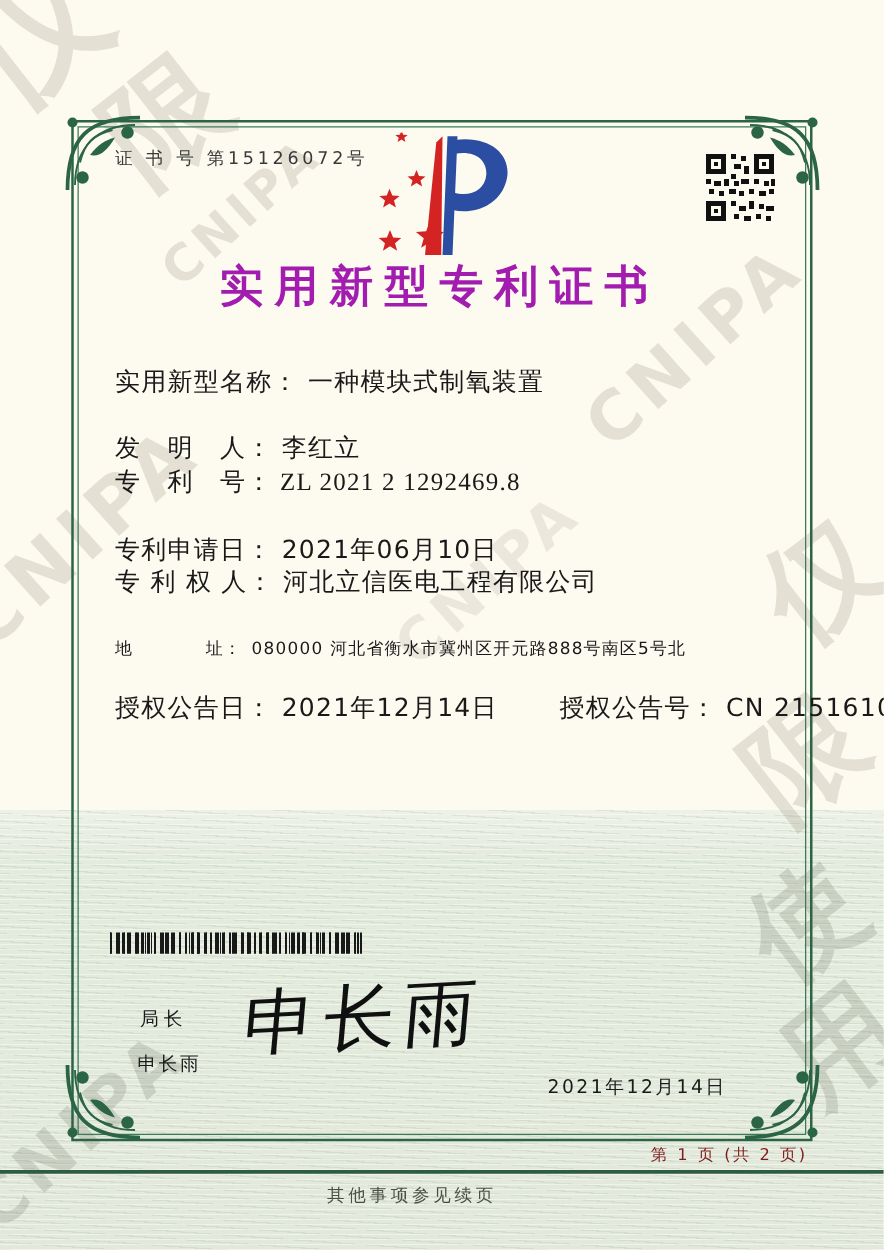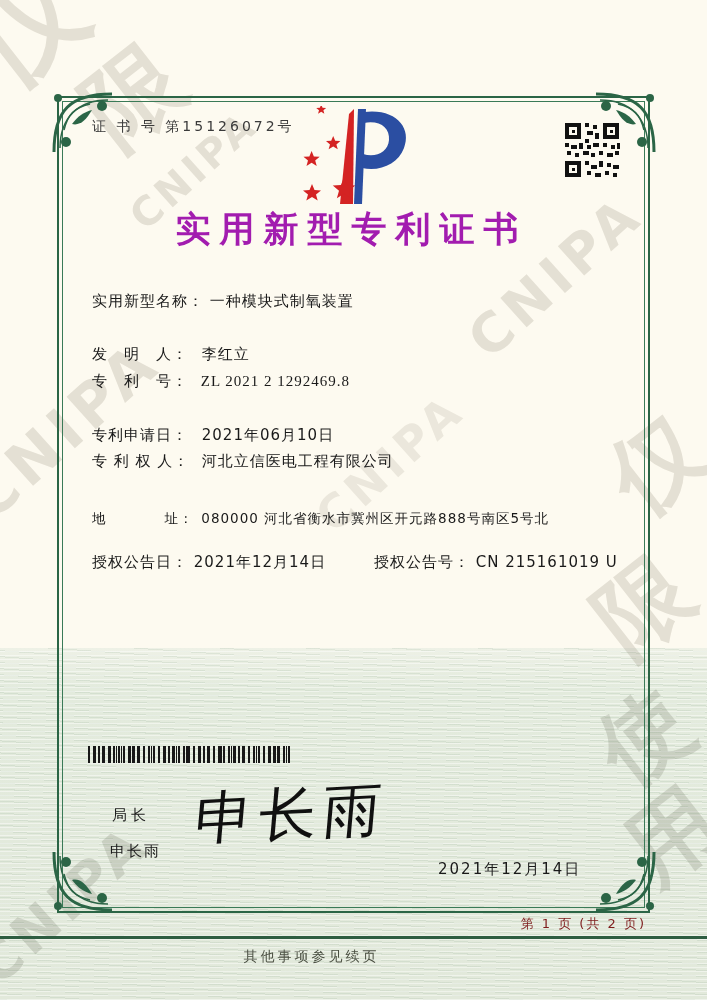--- a/index.html
+++ b/index.html
@@ -44,21 +44,21 @@
 
   .cert-no{position:absolute;left:92px;top:118px;font-size:14px;letter-spacing:3px;color:#3a3a3a;z-index:4;}
 
   .logo{position:absolute;left:296px;top:106px;width:118px;height:102px;z-index:4;}
   .qr{position:absolute;left:563px;top:121px;width:58px;height:58px;z-index:4;}
 
   .title{position:absolute;left:57px;top:206px;width:589px;text-align:center;
     font-family:"Liberation Serif","DejaVu Serif",serif;font-weight:bold;
     font-size:35px;letter-spacing:9px;color:#a21caf;z-index:4;}
 
-  .field{position:absolute;left:92px;font-size:15px;letter-spacing:1px;color:#191919;z-index:4;white-space:nowrap;}
+  .field{position:absolute;left:92px;font-size:20px;letter-spacing:1px;color:#191919;z-index:4;white-space:nowrap;}
   .field .lbl{display:inline-block;min-width:104px;}
   .f1{top:292px;} .f2{top:345px;} .f3{top:372px;font-family:Liberation Serif, serif;} .f4{top:426px;}
   .f5{top:452px;} .f6{top:510px;} .f7{top:553px;}
   .f6{font-size:13.5px;}
   .grant-no{margin-left:42px;}
 
   .body-text{position:absolute;left:92px;top:583px;width:522px;z-index:4;
     font-size:14px;line-height:1.93;letter-spacing:.5px;color:#222;text-align:justify;}
   .body-text p{margin:0;text-indent:2em;}
 
@@ -71,21 +71,21 @@
   .signer-title{position:absolute;left:112px;top:806px;font-size:15px;letter-spacing:4px;z-index:4;color:#1a1a1a;}
   .signer-name{position:absolute;left:110px;top:842px;font-size:15px;letter-spacing:2px;z-index:4;color:#1a1a1a;}
   .signature{position:absolute;left:195px;top:776px;font-size:58px;color:#101010;z-index:4;
     transform:rotate(-3deg) skewX(-8deg);letter-spacing:6px;}
   .issue-date{position:absolute;left:438px;top:860px;font-size:15px;letter-spacing:2px;z-index:4;color:#1a1a1a;}
 
   .page-info{position:absolute;left:57px;top:915px;width:589px;text-align:right;
     font-size:13px;letter-spacing:2px;color:#7f1d1d;z-index:4;}
   .divider{position:absolute;left:0;top:936px;width:707px;height:3px;background:#2e5d41;z-index:4;}
   .footer-note{position:absolute;left:0;top:948px;width:623px;text-align:center;
-    font-size:14px;letter-spacing:3px;color:#4a4f42;z-index:4;}
+    font-size:14px;letter-spacing:3px;color:#4a4f42;z-index:4;padding-left:18px;}
 </style>
 </head>
 <body>
 
 <div class="green-zone"></div>
 
 <div class="wm wm-1">仅</div>
 <div class="wm wm-2">限</div>
 <div class="wm wm-3">CNIPA</div>
 <div class="wm wm-4">CNIPA</div>

